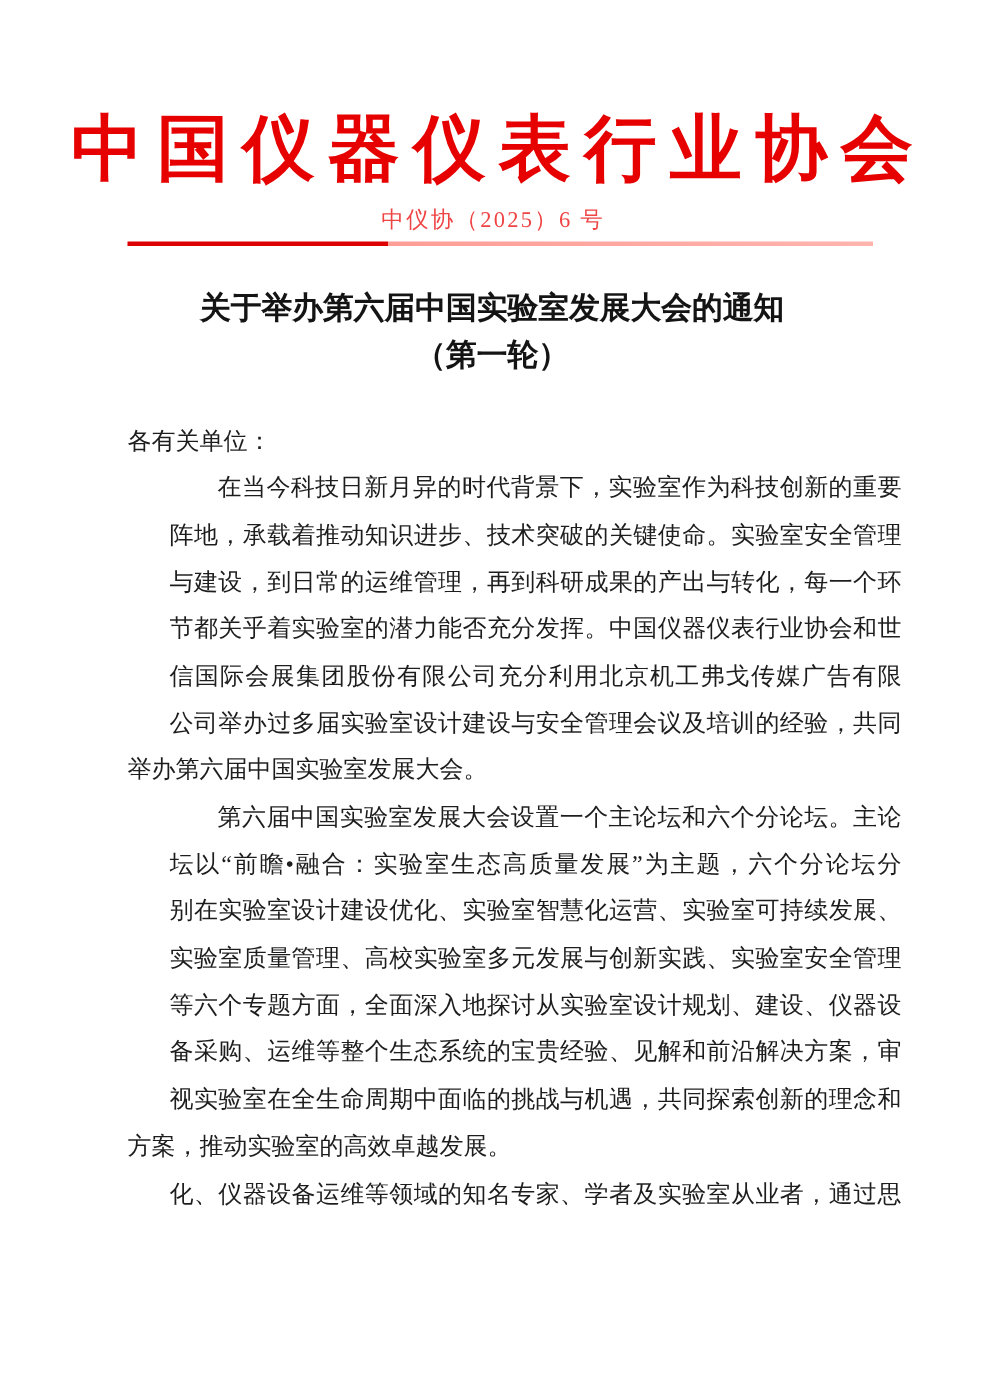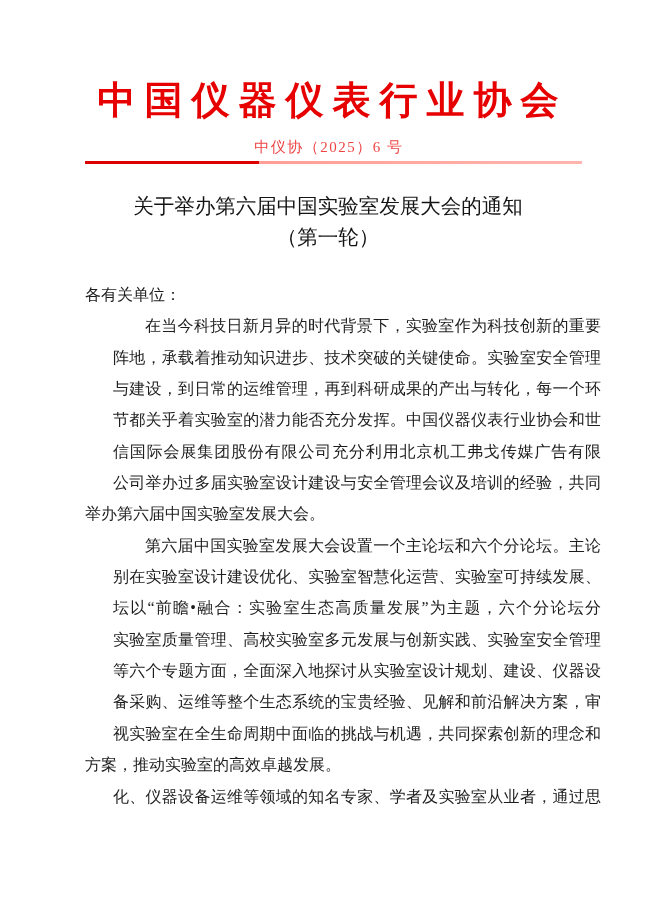--- a/index.html
+++ b/index.html
@@ -13,21 +13,21 @@
     background: #ffffff;
     overflow: hidden;
   }
 
   .org-name {
     position: absolute;
     top: 80px;
     left: 0;
     width: 100%;
     text-align: center;
-    font-size: 38px;
+    font-size: 48px;
     line-height: 40px;
     font-weight: bold;
     color: var(--red, #e60000);
     letter-spacing: 9px;
     padding-left: 9px; 
     white-space: nowrap;
   }
 
   .doc-number {
     position: absolute;
@@ -52,21 +52,21 @@
       #dd0000 0%, #dd0000 35%,
       #ff9d96 35%, #ffb4ae 100%);
   }
 
   .notice-title {
     position: absolute;
     top: 191px;
     left: 0;
     width: 100%;
     text-align: center;
-    font-weight: normal;
+    font-weight: bold;
     color: #141414;
     font-size: 20.5px;
     line-height: 31px;
     white-space: nowrap;
   }
 
   .body-text {
     position: absolute;
     top: 279px;
     left: 85px;
@@ -109,22 +109,22 @@
   <div class="body-text">
     <div class="line">各有关单位：</div>
     <div class="line just indent">在当今科技日新月异的时代背景下，实验室作为科技创新的重要</div>
     <div class="line just">阵地，承载着推动知识进步、技术突破的关键使命。实验室安全管理</div>
     <div class="line just">与建设，到日常的运维管理，再到科研成果的产出与转化，每一个环</div>
     <div class="line just">节都关乎着实验室的潜力能否充分发挥。中国仪器仪表行业协会和世</div>
     <div class="line just">信国际会展集团股份有限公司充分利用北京机工弗戈传媒广告有限</div>
     <div class="line just">公司举办过多届实验室设计建设与安全管理会议及培训的经验，共同</div>
     <div class="line">举办第六届中国实验室发展大会。</div>
     <div class="line just indent">第六届中国实验室发展大会设置一个主论坛和六个分论坛。主论</div>
+    <div class="line just">坛以“前瞻•融合：实验室生态高质量发展”为主题，六个分论坛分</div>
     <div class="line just">别在实验室设计建设优化、实验室智慧化运营、实验室可持续发展、</div>
-    <div class="line just">坛以“前瞻•融合：实验室生态高质量发展”为主题，六个分论坛分</div>
     <div class="line just">实验室质量管理、高校实验室多元发展与创新实践、实验室安全管理</div>
     <div class="line just">等六个专题方面，全面深入地探讨从实验室设计规划、建设、仪器设</div>
     <div class="line just">备采购、运维等整个生态系统的宝贵经验、见解和前沿解决方案，审</div>
     <div class="line just">视实验室在全生命周期中面临的挑战与机遇，共同探索创新的理念和</div>
     <div class="line">方案，推动实验室的高效卓越发展。</div>
     <div class="line just">化、仪器设备运维等领域的知名专家、学者及实验室从业者，通过思</div>
   </div>
 
 </div>
 

